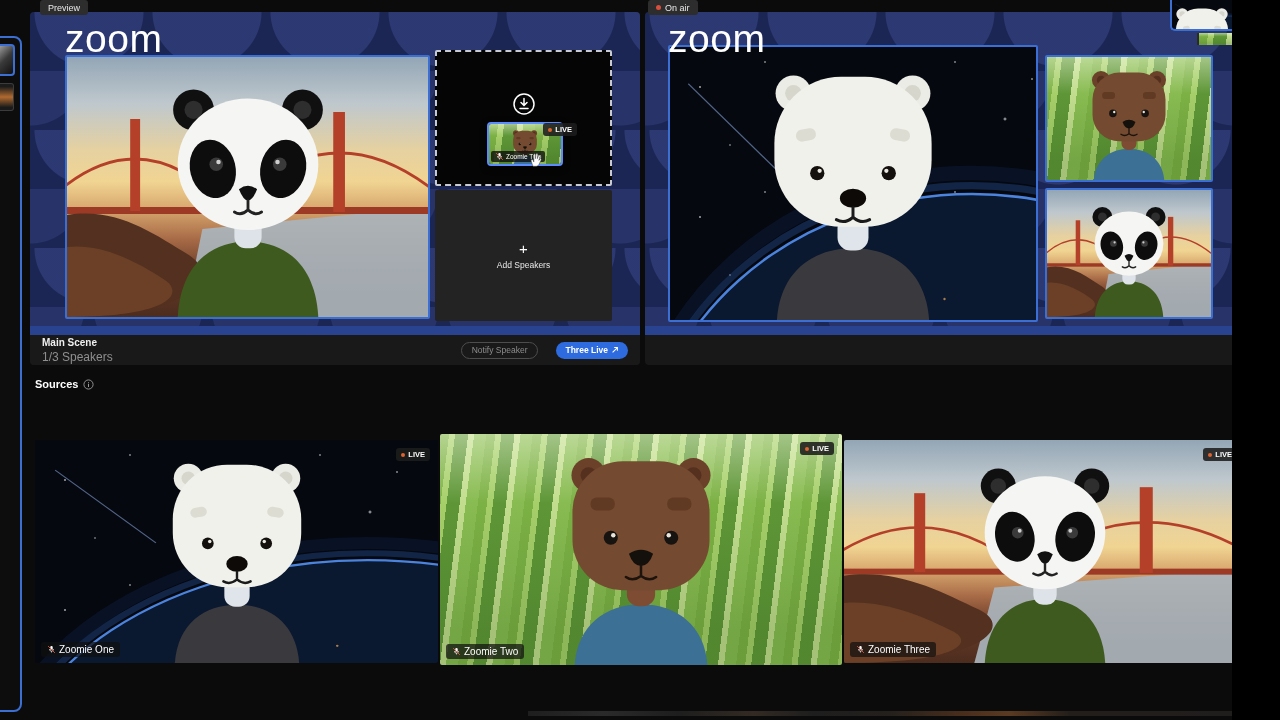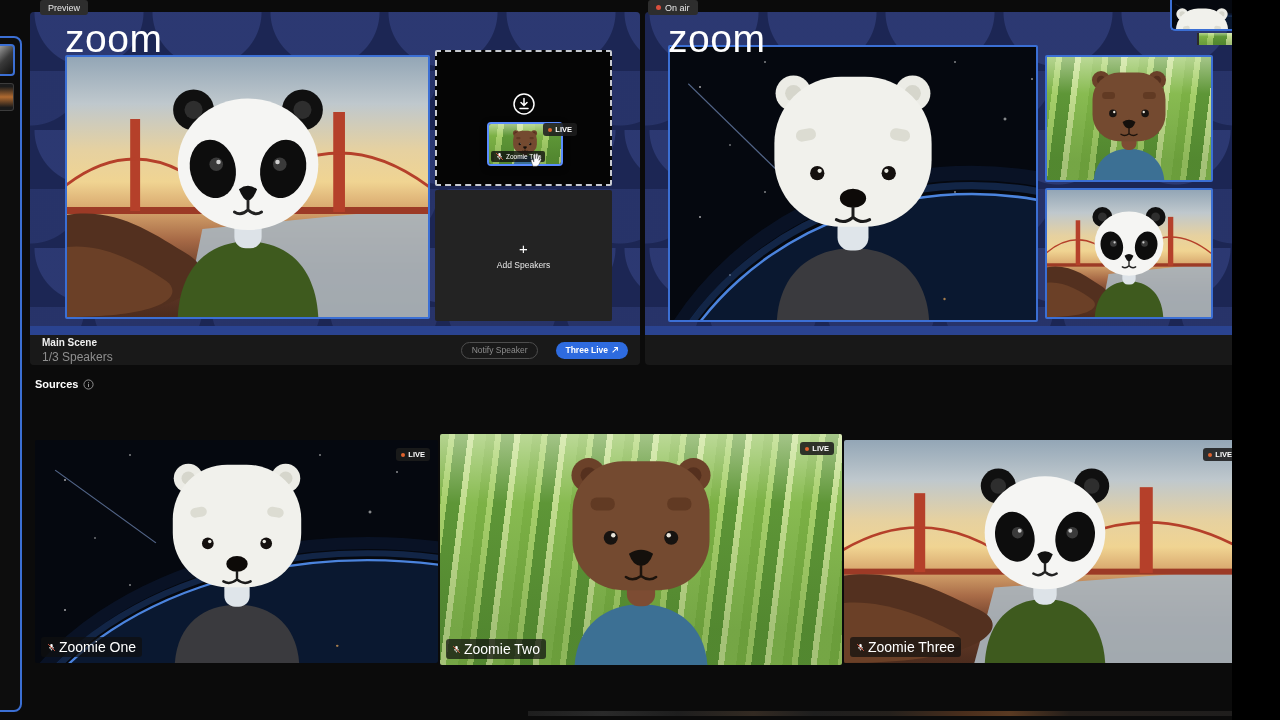--- a/index.html
+++ b/index.html
@@ -78,21 +78,21 @@
   .src-tile { position:absolute; overflow:hidden; border-radius:2px; cursor:grab; }
   .src-1 { left:35px;  top:440px; width:403px; height:223px; }
   .src-2 { left:440px; top:434px; width:402px; height:231px; }
   .src-3 { left:844px; top:440px; width:401px; height:223px; }
 
   .live-badge { display:inline-flex; align-items:center; gap:3px; background:rgba(28,28,28,0.88);
     border-radius:3px; padding:2px 5px; color:#fff; font-size:7.5px; font-weight:bold; }
   .live-badge .dot { width:4px; height:4px; }
   .tile-live { position:absolute; top:8px; right:8px; z-index:5; }
   .name-pill { position:absolute; left:6px; bottom:6px; z-index:5; display:flex; align-items:center; gap:3px;
-    background:rgba(15,15,15,0.72); border-radius:3px; padding:2px 6px; color:#fff; font-size:14px;margin-top:19px; }
+    background:rgba(15,15,15,0.72); border-radius:3px; padding:2px 6px; color:#fff; font-size:10px;margin-top:19px; }
   .mic-ico { width:9px; height:9px; display:block; }
 
   
   .bg-space { background-color:#05080f;
     background-image:
       radial-gradient(1px 1px at 30px 40px, rgba(255,255,255,0.9), transparent 1.5px),
       radial-gradient(1px 1px at 95px 15px, rgba(255,255,255,0.7), transparent 1.5px),
       radial-gradient(1.5px 1.5px at 145px 72px, rgba(255,255,255,0.8), transparent 2px),
       radial-gradient(1px 1px at 60px 98px, rgba(255,255,255,0.6), transparent 1.5px),
       radial-gradient(1px 1px at 172px 32px, rgba(255,255,255,0.75), transparent 1.5px);

